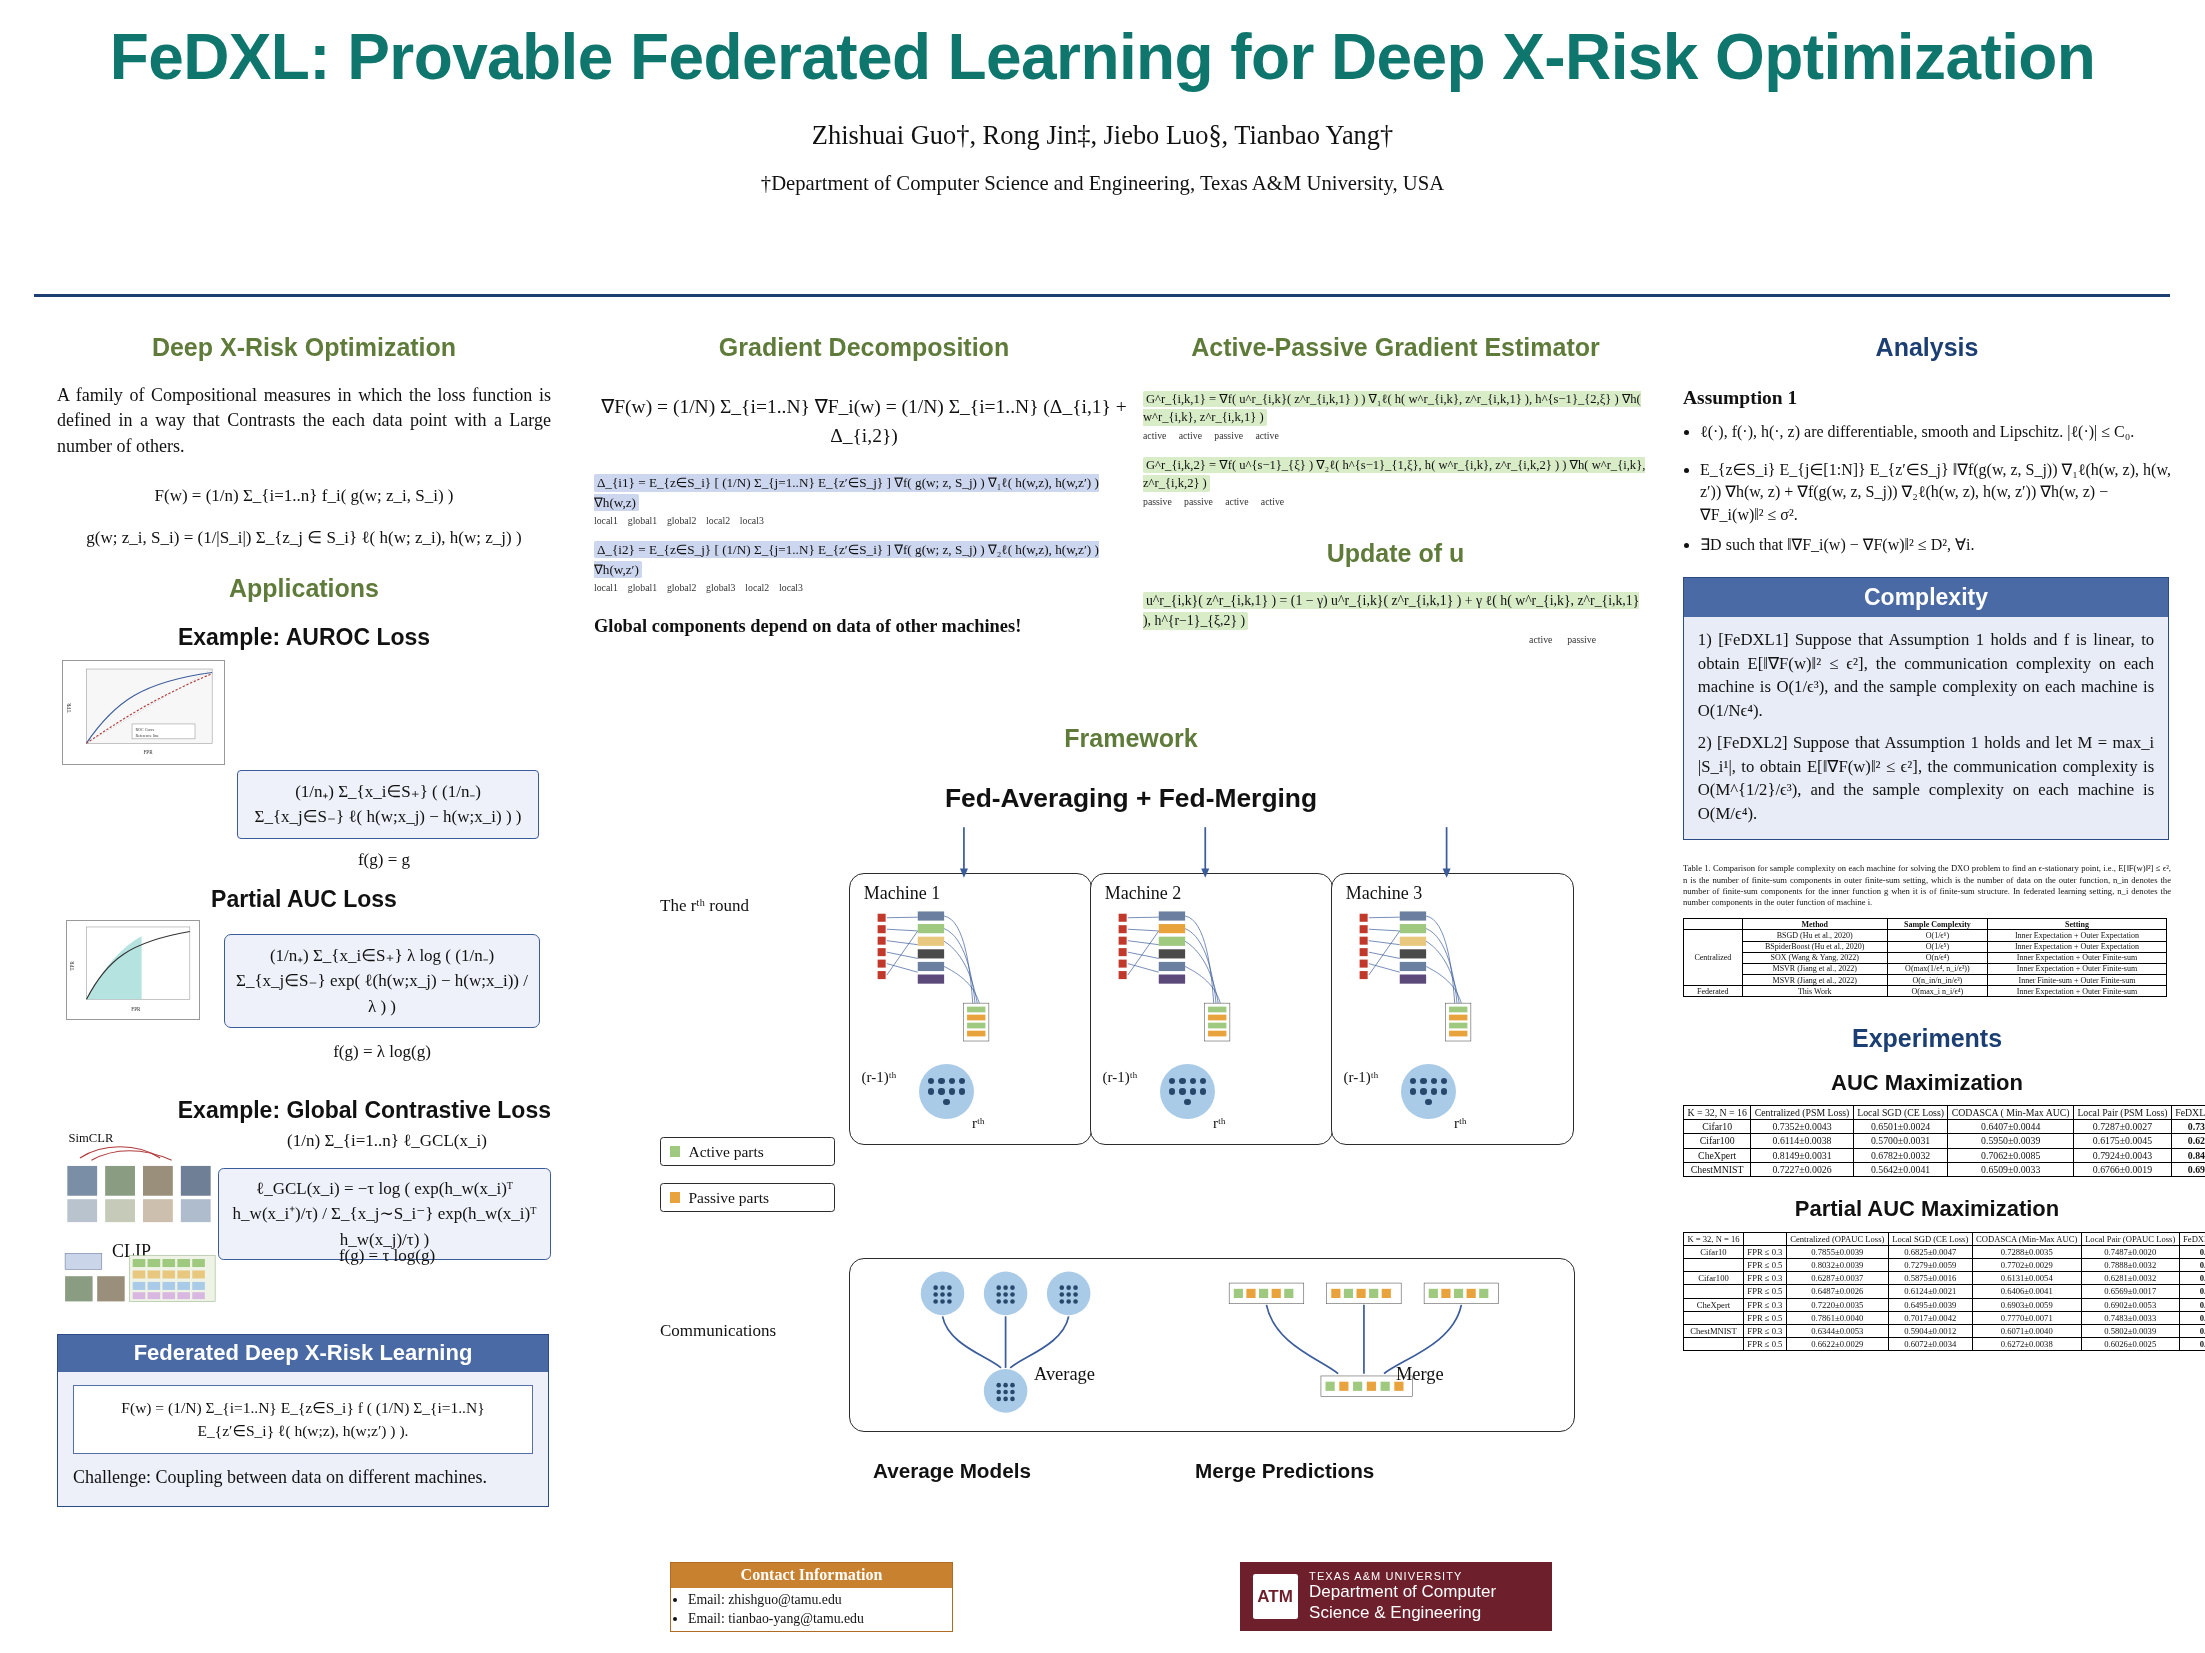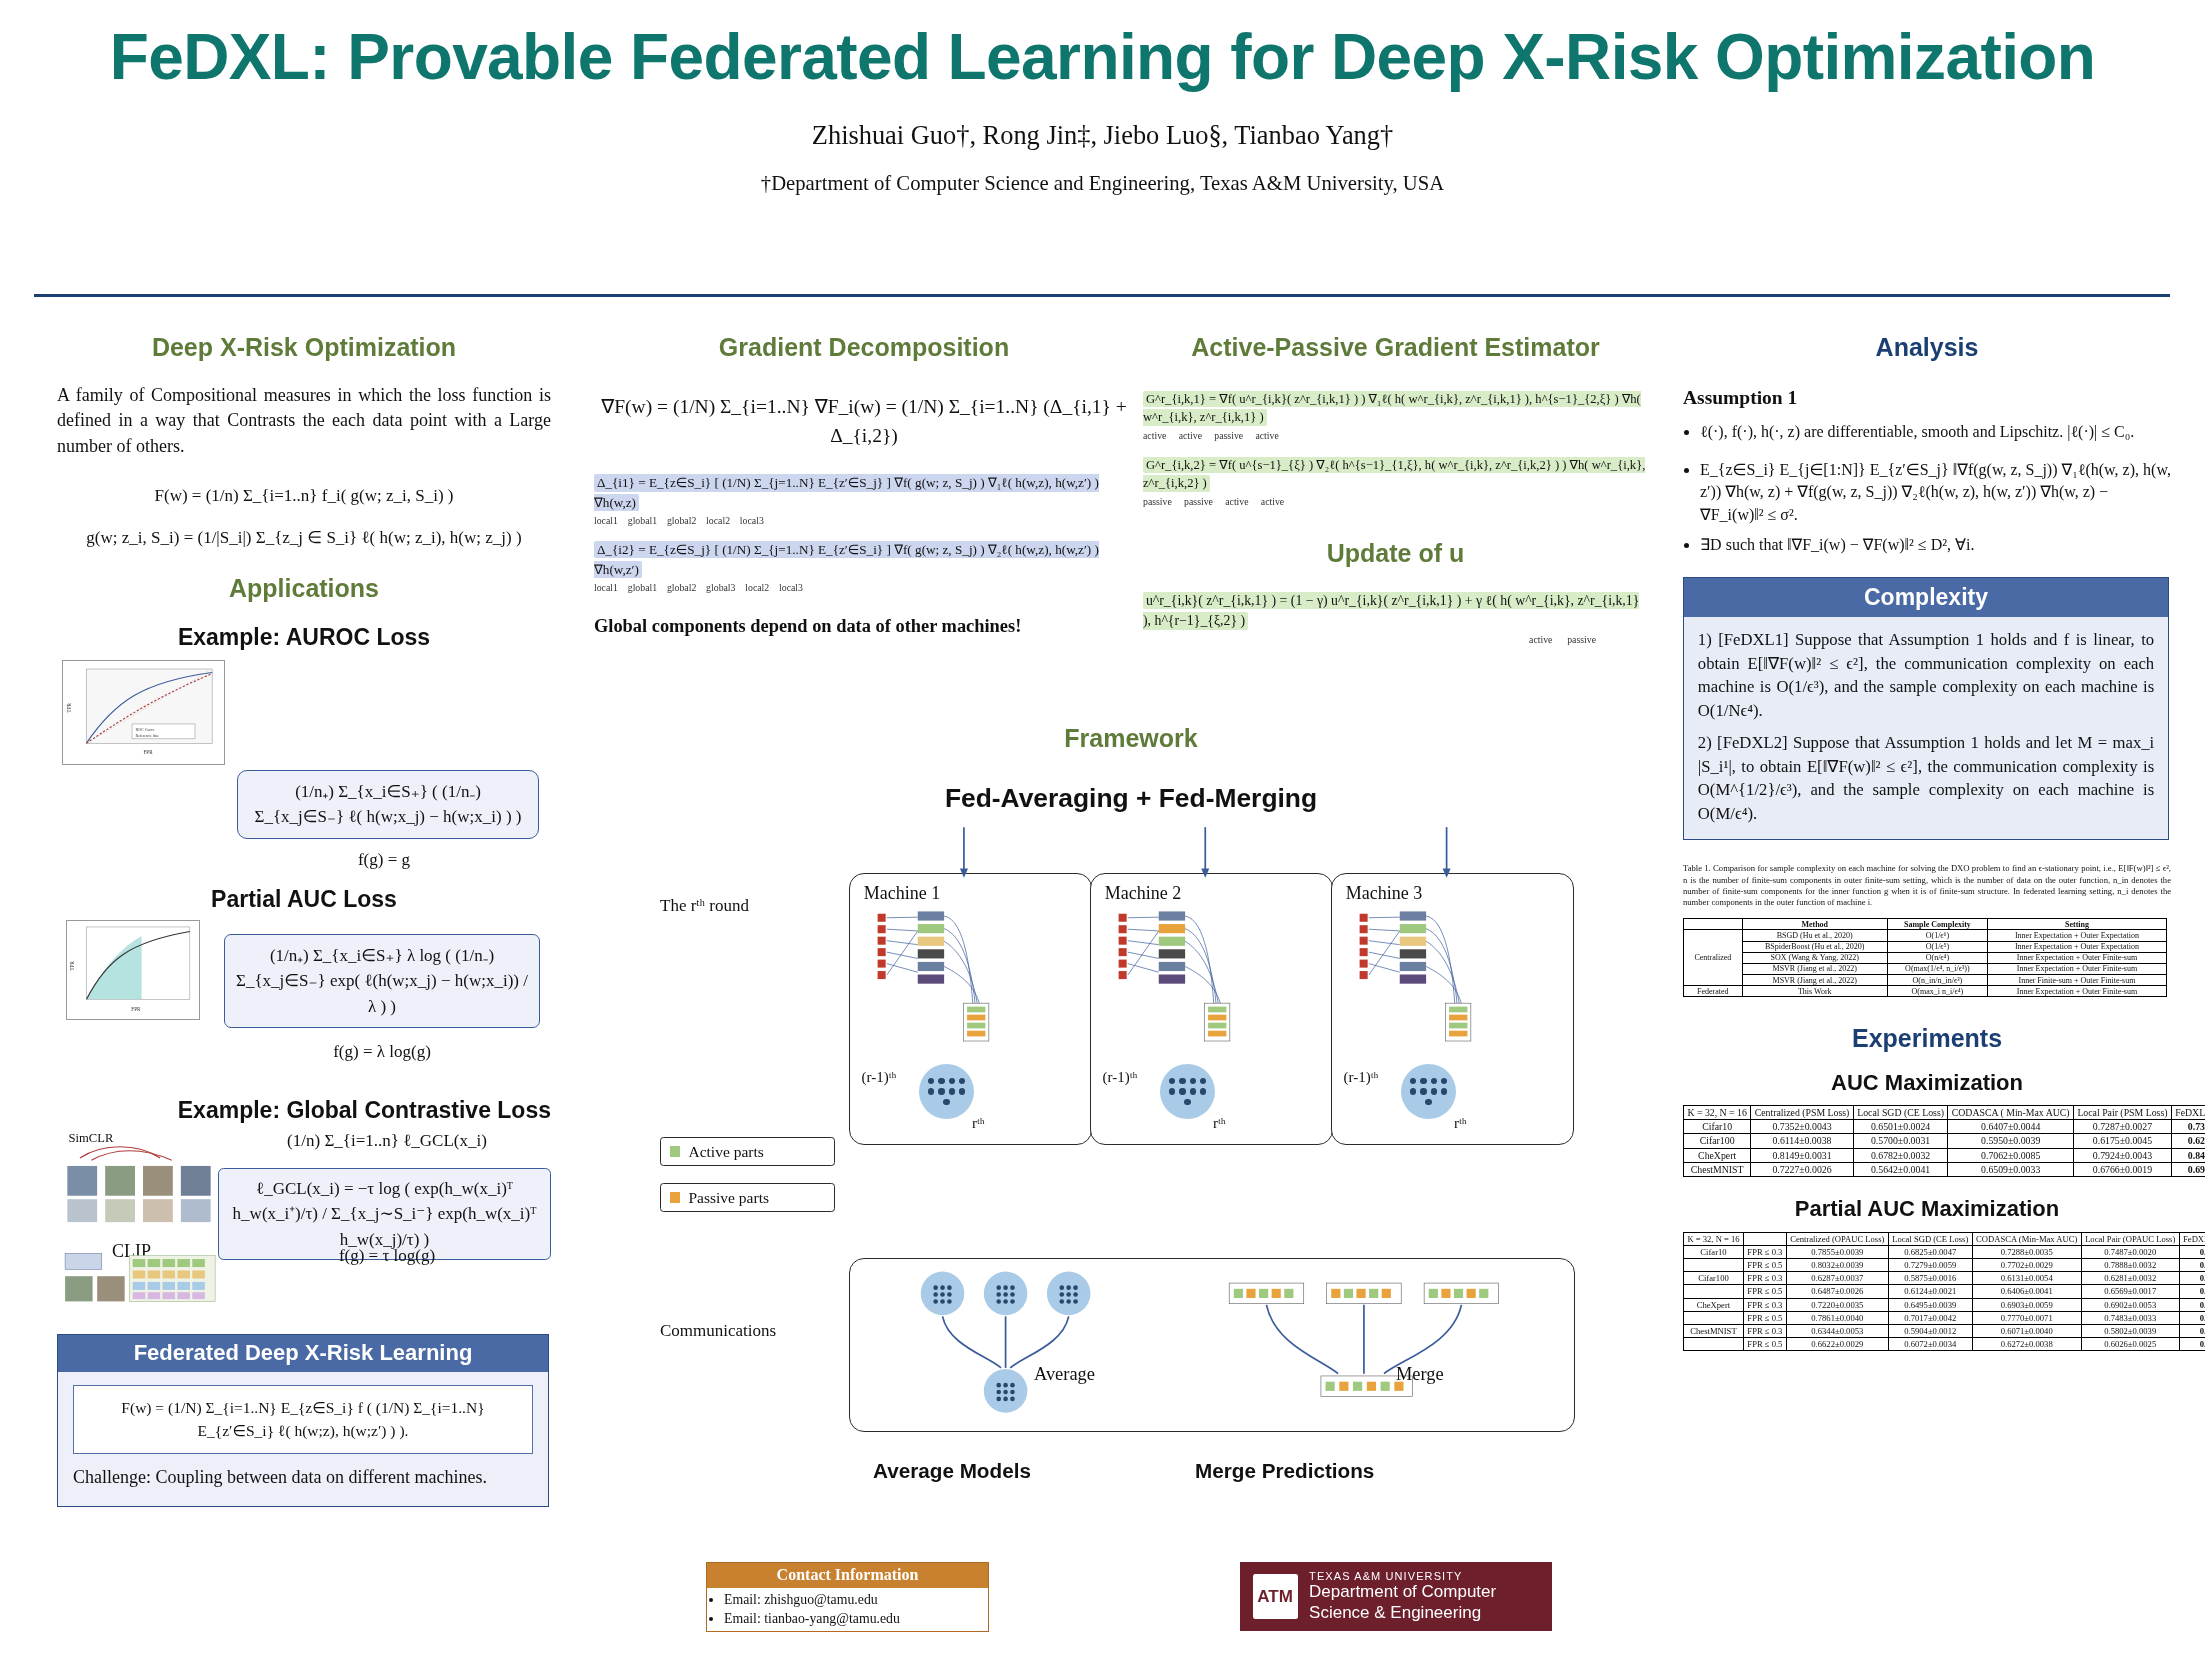--- a/index.html
+++ b/index.html
@@ -105,21 +105,21 @@
         <line x1="40" y1="144" x2="260" y2="14" stroke="#bbb" stroke-width="1" stroke-dasharray="2,3"></line>
         <rect x="120" y="110" width="110" height="26" fill="#fff" stroke="#999"></rect>
         <text x="126" y="122" font-size="7" fill="#333">ROC Curve</text>
         <text x="126" y="132" font-size="7" fill="#333">Reference line</text>
         <text x="140" y="162" font-size="9" fill="#333">FPR</text>
         <text x="14" y="90" font-size="9" fill="#333" transform="rotate(-90 14 90)">TPR</text>
       </svg>
     </div>
 
     <div class="formula" style="margin-top:4.6px;margin-left:172px;width:310px;">
-      <span class="lightbox" style="display:inline-block;padding:8px 11.5px;border-radius:10px;margin-left:8px;">(1/n₊) Σ_{x_i∈S₊} ( (1/n₋) Σ_{x_j∈S₋} ℓ( h(w;x_j) − h(w;x_i) ) )</span>
+      <span class="lightbox" style="display:inline-block;padding:8px 11.5px;border-radius:4px;margin-left:8px;">(1/n₊) Σ_{x_i∈S₊} ( (1/n₋) Σ_{x_j∈S₋} ℓ( h(w;x_j) − h(w;x_i) ) )</span>
     </div>
     <div class="formula" style="margin-top:8px;margin-left:172px;width:310px;">f(g) = g</div>
 
     <div class="sub-head" style="margin-top:13.8px;">Partial AUC Loss</div>
 
     <div class="imgbox" style="width:132px;height:98px;margin-top:6.9px;margin-left:9.2px;">
       <svg width="132" height="98" viewBox="0 0 230 170">
         <rect x="0" y="0" width="230" height="170" fill="#ffffff"></rect>
         <rect x="34" y="10" width="180" height="126" fill="#fff" stroke="#999" stroke-width="1"></rect>
         <path d="M34,136 C70,66 110,36 130,26 L130,136 Z" fill="#a8ded9" opacity="0.85"></path>
@@ -783,21 +783,21 @@
           <td>0.6622±0.0029</td>
           <td>0.6072±0.0034</td>
           <td>0.6272±0.0038</td>
           <td>0.6026±0.0025</td>
           <td style="font-weight:bold">0.6490±0.0039</td>
         </tr>
       </tbody>
     </table>
   </div>
 
-  <div class="contact" style="position:absolute;left:706px;top:1562px;width:281px;">
+  <div class="contact" style="position:absolute;left:670px;top:1562px;width:281px;">
     <div class="hd">Contact Information</div>
     <ul>
       <li>Email: zhishguo@tamu.edu</li>
       <li>Email: tianbao-yang@tamu.edu</li>
     </ul>
   </div>
 
   <div class="tamu" style="position:absolute;left:1240px;top:1562px;width:287px;">
     <div class="mark">ATM</div>
     <div>

